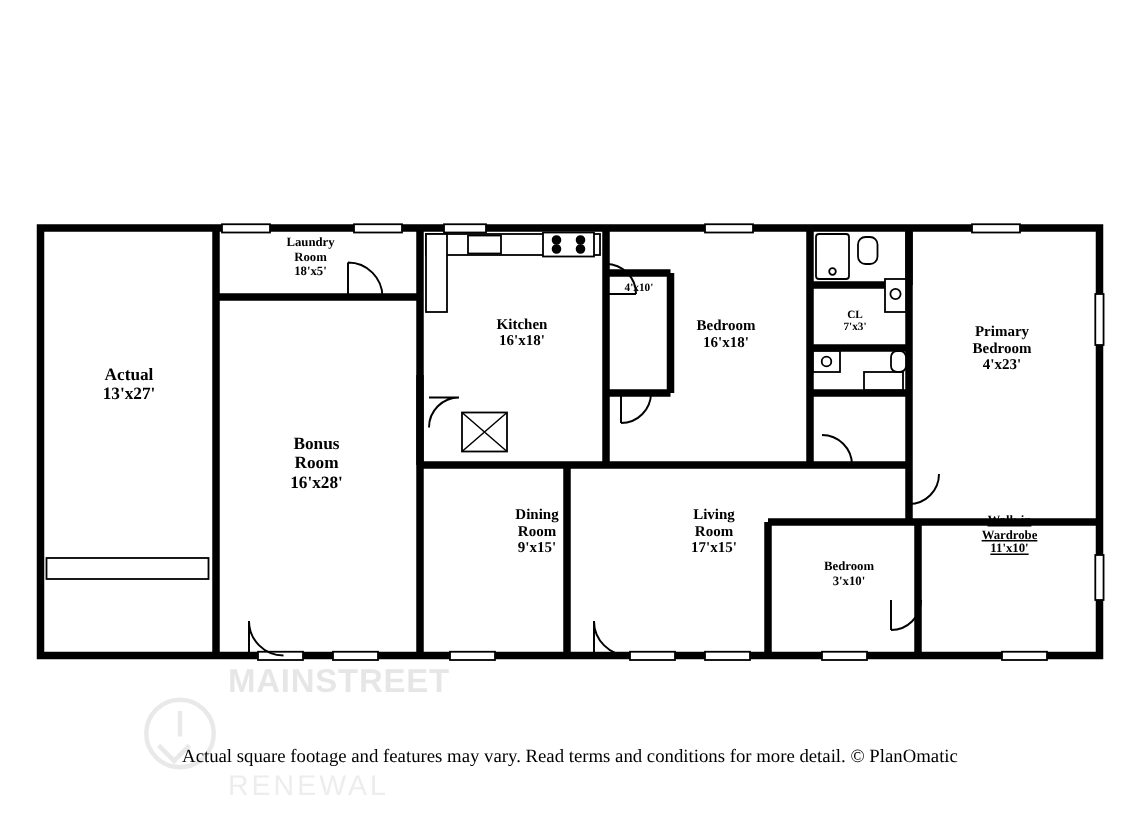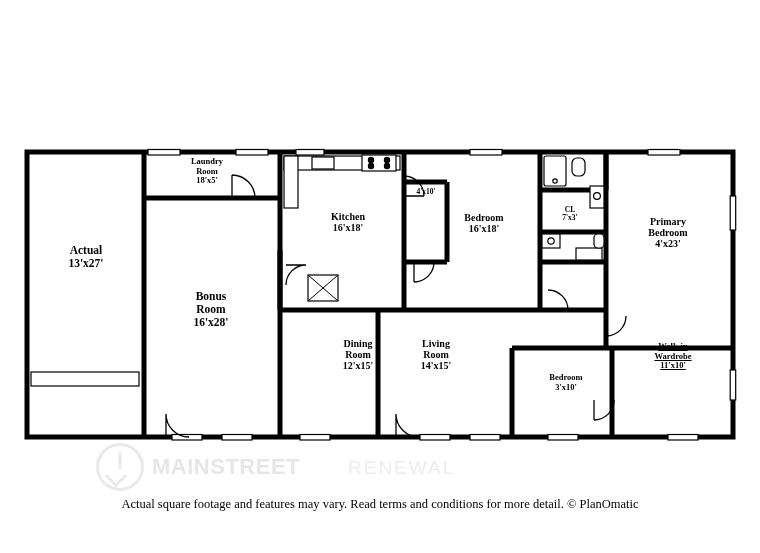--- a/index.html
+++ b/index.html
@@ -75,21 +75,21 @@
     left: 9px;
     top: 22px;
     width: 13px;
     height: 13px;
     border-left: 3px solid #b9b9b9;
     border-bottom: 3px solid #b9b9b9;
     transform: rotate(-45deg);
   }
   #watermark .wm-text {
     display: flex;
-    flex-direction: row;
+    flex-direction: column;
     line-height: 1;
     gap: 48px;
   }
   #watermark .wm-1 {
     font-family: "Liberation Sans", sans-serif;
     font-weight: bold;
     font-size: 22px;
     letter-spacing: 0.5px;
     color: #b0b0b0;
   }
@@ -268,26 +268,26 @@
   <div class="dim">16'x18'</div>
 </div>
 
 <div class="room-label sz-lg" style="left:211px; top:290px;">
   <div class="nm">Bonus<br>Room</div>
   <div class="dim">16'x28'</div>
 </div>
 
 <div class="room-label sz-md" style="left:330px; top:338px;margin-left:28px;">
   <div class="nm">Dining<br>Room</div>
-  <div class="dim">12'x15'</div>
-</div>
-
-<div class="room-label sz-md" style="left:436px; top:338px;">
+  <div class="dim">9'x15'</div>
+</div>
+
+<div class="room-label sz-md" style="left:476px; top:338px;">
   <div class="nm">Living<br>Room</div>
-  <div class="dim">14'x15'</div>
+  <div class="dim">17'x15'</div>
 </div>
 
 <div class="room-label sz-xs" style="left:426px; top:188px;">
   <div class="dim">4'x10'</div>
 </div>
 
 <div class="room-label sz-md" style="left:484px; top:212px;">
   <div class="nm">Bedroom</div>
   <div class="dim">16'x18'</div>
 </div>

